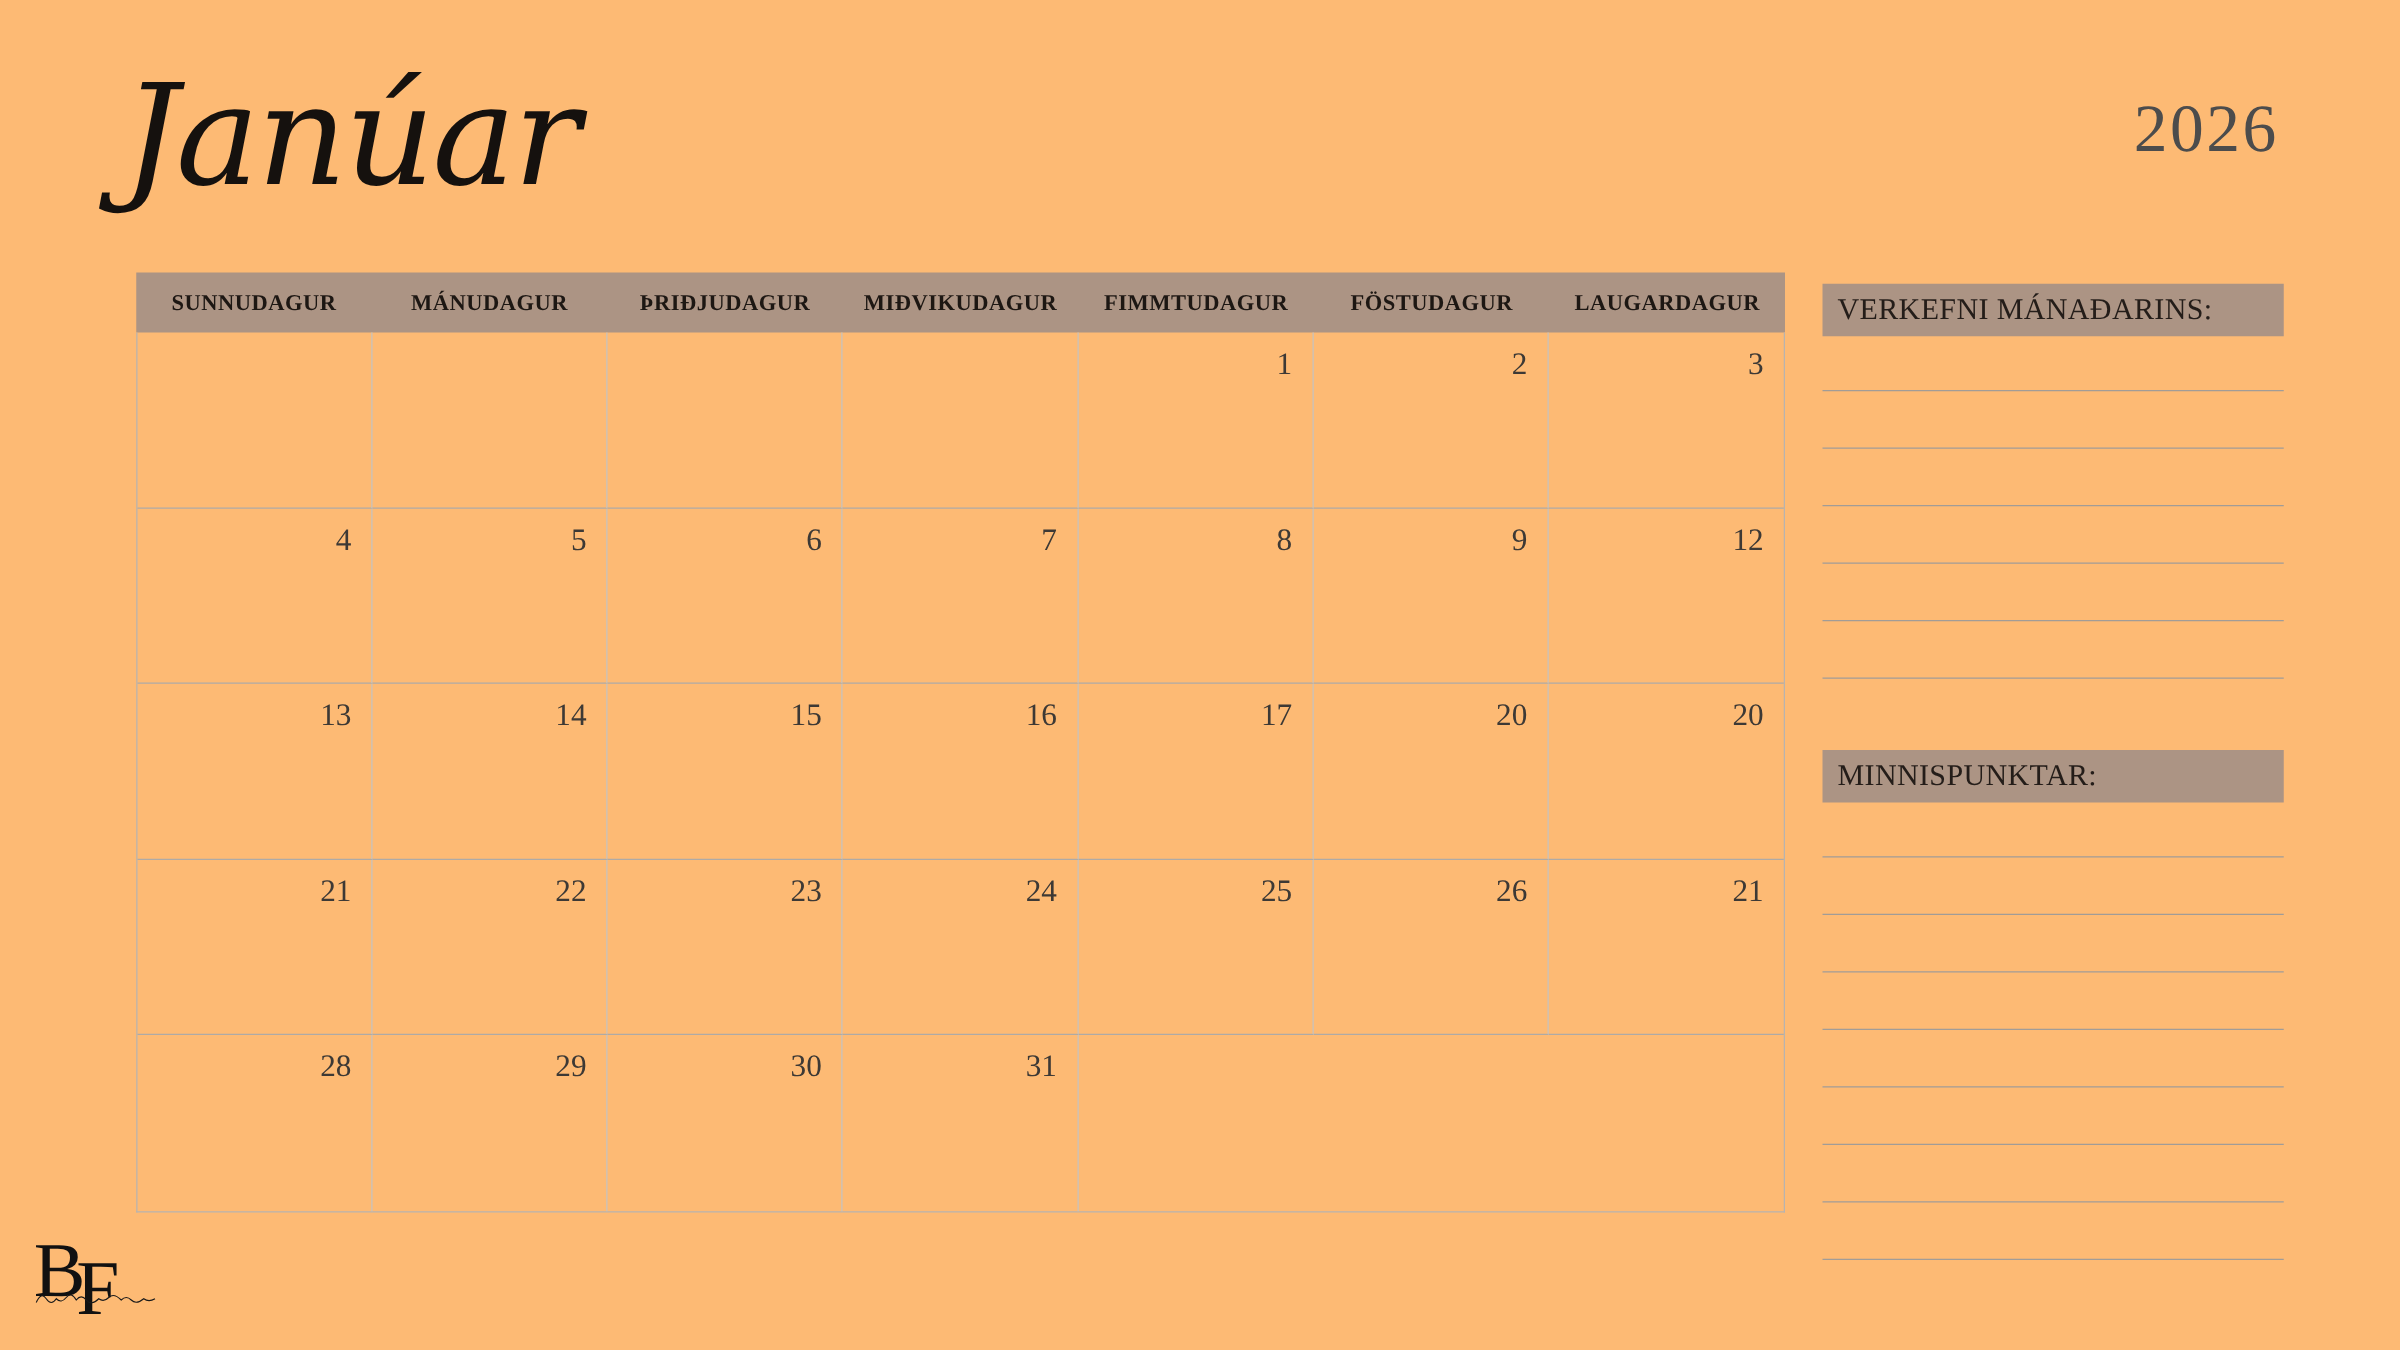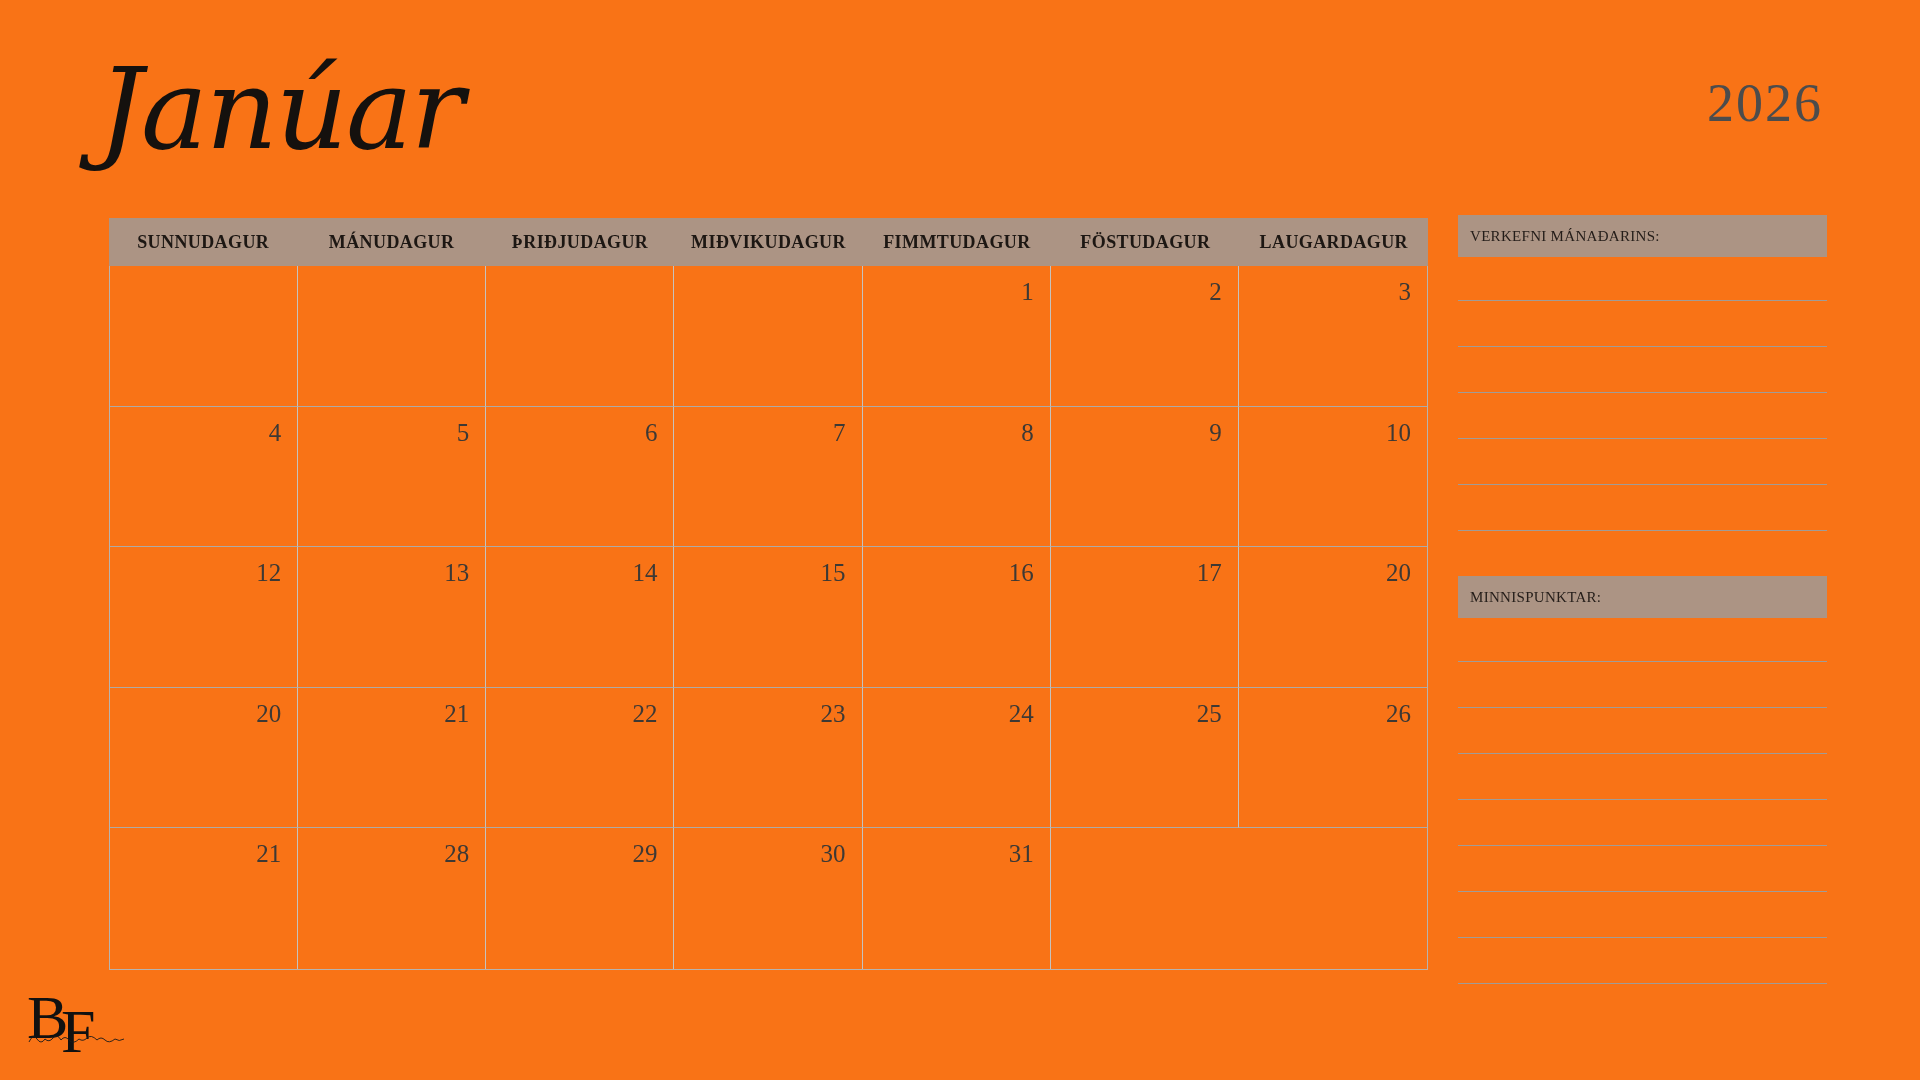--- a/index.html
+++ b/index.html
@@ -1,16 +1,16 @@
 <!DOCTYPE html>
 <html style="--accent: #ac9484;"><head>
 <meta charset="utf-8">
 <style>
   html,body{margin:0;padding:0;background:#ffffff;}
-  #canvas{position:relative;width:1920px;height:1080px;background:#f97316;overflow:hidden;
+  #canvas{position:relative;width:1920px;height:1080px;background:#fdba74;overflow:hidden;
           font-family:"Liberation Serif", serif;}
 
   
   .month-title{position:absolute;left:98px;top:48px;font-family:"DejaVu Serif", serif;
                font-style:italic;font-weight:normal;font-size:112px;line-height:1.1;
                color:#15110e;letter-spacing:-2px;}
   .year{position:absolute;right:97px;top:72px;font-size:54px;color:#4c4c4c;
         letter-spacing:2px;font-weight:normal;}
 
   
@@ -24,22 +24,22 @@
              border-bottom:1px solid #b7b3af;box-sizing:border-box;}
   .date-cell{border-right:1px solid #c6c2be;border-bottom:1px solid #aeaaa6;
              box-sizing:border-box;text-align:right;padding:12px 16px 0 0;
              font-size:25px;color:#3d3935;}
   .date-cell:nth-child(7n){border-right:none;}
   .date-cell:nth-child(n+29){border-bottom:none;}
 
   
   .sidebar{position:absolute;left:1458px;top:215px;width:369px;}
   .side-bar-header{height:42px;background:var(--accent,#ac9484);display:flex;align-items:center;
-                   padding-left:12px;box-sizing:border-box;font-size:15px;color:#241d19;
-                   letter-spacing:.3px;}
+                   padding-left:12px;box-sizing:border-box;font-size:24px;color:#241d19;
+                   letter-spacing:.3px;margin-top:12px;}
   .ruled-lines .ruled-line{height:45px;border-bottom:1px solid #a19c97;}
   .ruled-lines .ruled-line:first-child{height:43px;}
   .notes-gap{height:45px;}
 
   
   .logo{position:absolute;left:27px;top:986px;width:120px;height:90px;}
   .logo-letter{position:absolute;font-family:"Liberation Serif", serif;color:#111;
                font-size:62px;line-height:1;}
   .logo-letter.b{left:0;top:0;}
   .logo-letter.f{left:34px;top:14px;}
@@ -70,21 +70,20 @@
       <div class="date-cell"></div>
       <div class="date-cell">1</div>
       <div class="date-cell">2</div>
       <div class="date-cell">3</div>
       <div class="date-cell">4</div>
       <div class="date-cell">5</div>
       <div class="date-cell">6</div>
       <div class="date-cell">7</div>
       <div class="date-cell">8</div>
       <div class="date-cell">9</div>
-      <div class="date-cell">10</div>
       <div class="date-cell">12</div>
       <div class="date-cell">13</div>
       <div class="date-cell">14</div>
       <div class="date-cell">15</div>
       <div class="date-cell">16</div>
       <div class="date-cell">17</div>
       <div class="date-cell">20</div>
       <div class="date-cell">20</div>
       <div class="date-cell">21</div>
       <div class="date-cell">22</div>

